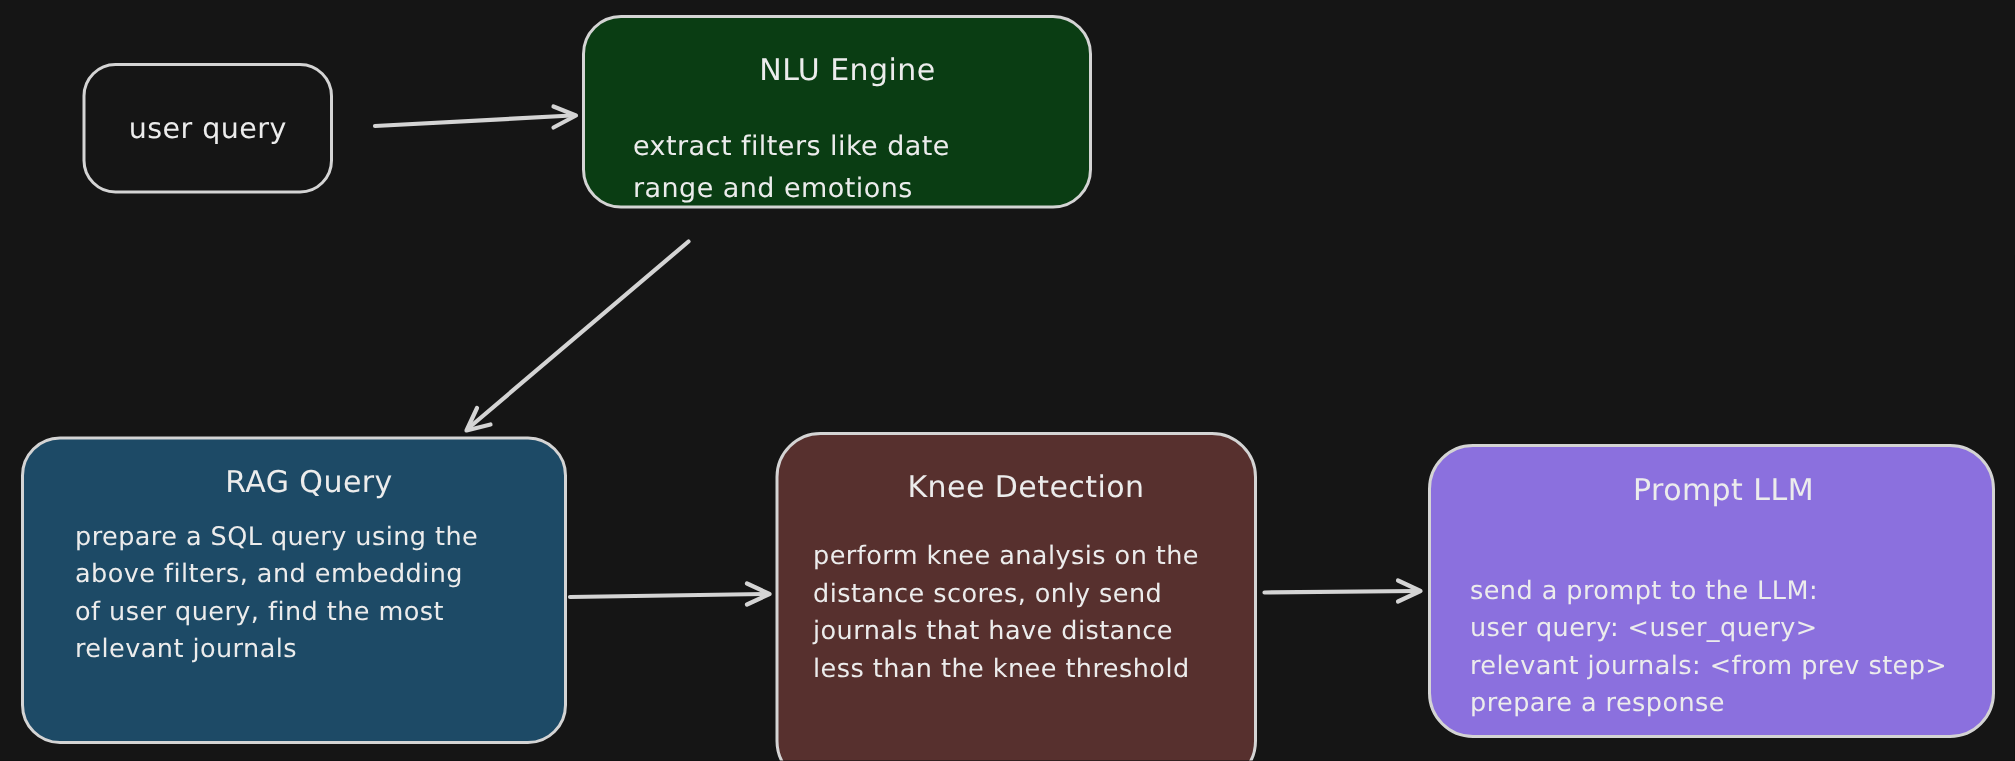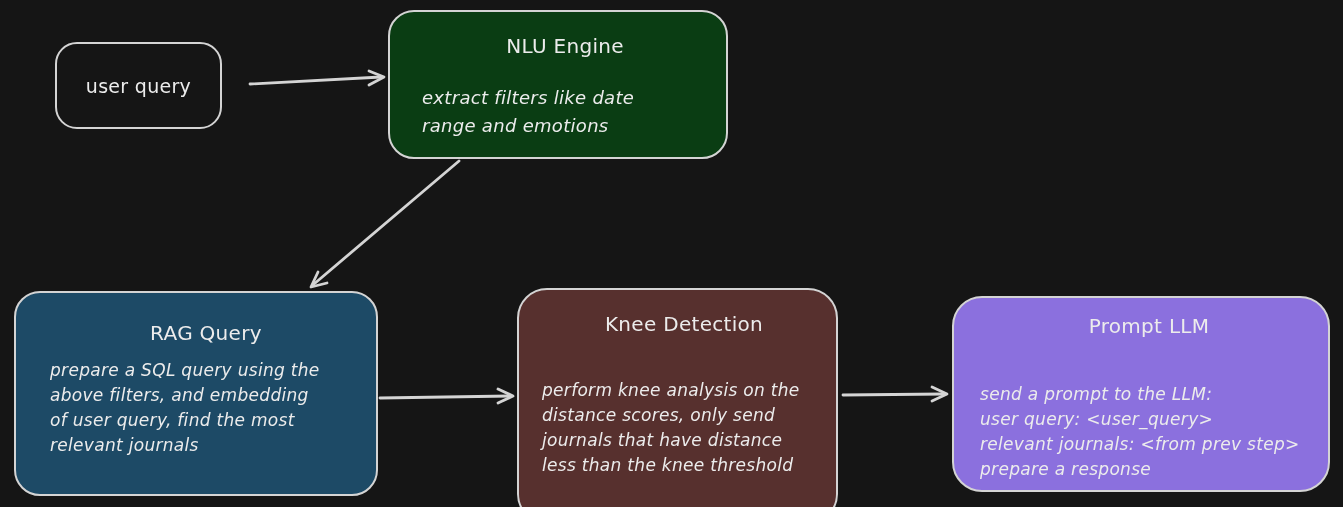--- a/index.html
+++ b/index.html
@@ -35,51 +35,50 @@
   .node .title {
     text-align: center;
     font-size: 20px;
     line-height: 24px;
     white-space: pre;
   }
   .node .body {
     font-size: 17px;
     line-height: 25px;
     white-space: pre;
-    font-style: italic;
   }
   
   .n-user {
     left: 55px; top: 42px; width: 167px; height: 87px;
     border-radius: 22px;
     display: flex; align-items: center; justify-content: center;
     background: transparent;
   }
   .n-user .title { font-size: 19px; }
   
   .n-nlu {
-    left: 388px; top: 10px; width: 340px; height: 149px;
+    left: 388px; top: 10px; width: 340px; height: 129px;
     border-radius: 26px;
     padding: 22px 18px 0 32px;
   }
   .n-nlu .body { margin-top: 26px; font-size: 18px; line-height: 28px; }
   
   .n-rag {
     left: 14px; top: 291px; width: 364px; height: 205px;
     border-radius: 26px;
-    padding: 28px 14px 0 34px;
+    padding: 16px 14px 0 34px;
   }
   .n-rag .body { margin-top: 13px; }
   
   .n-knee {
     left: 517px; top: 288px; width: 321px; height: 236px;
     border-radius: 30px;
     padding: 22px 10px 0 23px;
   }
-  .n-knee .body { margin-top: 42px; }
+  .n-knee .body { margin-top: 23px; }
   
   .n-prompt {
     left: 952px; top: 296px; width: 378px; height: 196px;
     border-radius: 30px;
     padding: 16px 10px 0 26px;
   }
   .n-prompt .body { margin-top: 44px; }
 </style>
 </head>
 <body>

